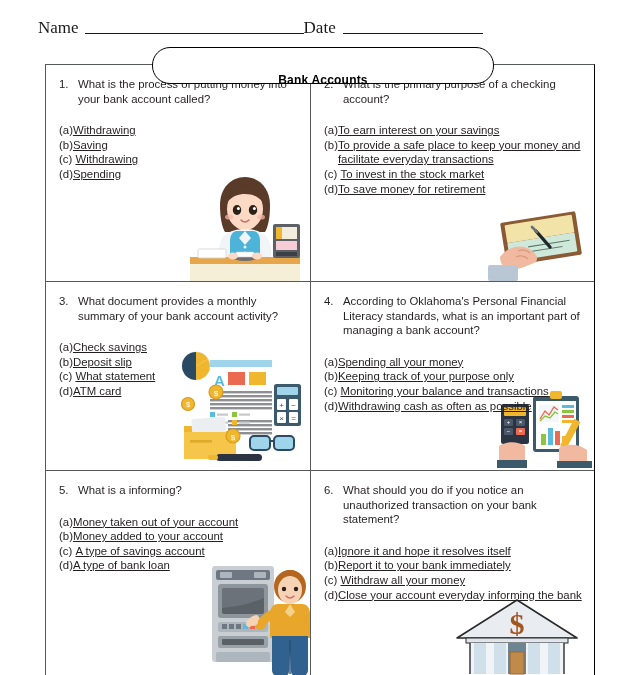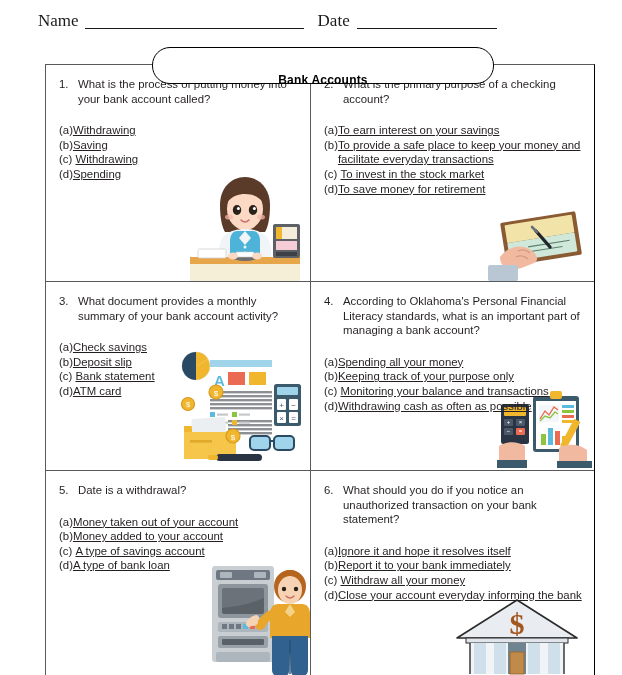--- a/index.html
+++ b/index.html
@@ -15,39 +15,39 @@
     font-family: "Liberation Sans", sans-serif;
     color: #231f20;
   }
 
   
   .header {
     position: absolute;
     left: 0; top: 0;
     width: 592px; height: 36px;
     display: flex;
-    align-items: center;
-    padding-top: 5px;
+    align-items: flex-start;
+    padding-top: 18px;
     box-sizing: border-box;
   }
   .hdr-label {
     font-family: "Liberation Serif", serif;
     font-size: 17px;
     color: #1a1a1a;
     line-height: 20px;
     white-space: nowrap;
   }
   .hdr-rule {
     border-bottom: 1.4px solid #1a1a1a;
     height: 15px;
     display: inline-block;
   }
   #name-label { margin-left: 38px; }
   #name-rule  { width: 219px; margin-left: 6px; }
-  #date-label { margin-left: 14px; }
+  #date-label { }
   #date-rule  { width: 140px; margin-left: 7px; }
 
   
   .quiz-table {
     position: absolute;
     left: 45px;
     top: 64px;
     width: 550px;
     height: 611px;
     border-left: 1.6px solid #58595b;
@@ -290,21 +290,21 @@
           <div class="opt">
             <span class="opt-key">(a)</span>
             <span class="opt-text">Check savings</span>
           </div>
           <div class="opt">
             <span class="opt-key">(b)</span>
             <span class="opt-text">Deposit slip</span>
           </div>
           <div class="opt">
             <span class="opt-key">(c) </span>
-            <span class="opt-text">Bank statement</span>
+            <span class="opt-text">What statement</span>
           </div>
           <div class="opt">
             <span class="opt-key">(d)</span>
             <span class="opt-text">ATM card</span>
           </div>
         </div>
       </div>
 
       <svg class="art" id="art-documents" viewBox="0 0 128 118">
 
@@ -450,21 +450,21 @@
       </svg>
     </div>
   </div>
 
   <div class="row row-3">
 
     <div class="cell cell-left">
       <div class="q-block">
         <div class="q-line">
           <span class="q-num">5.</span>
-          <span class="q-text">Date is a withdrawal?</span>
+          <span class="q-text">What is a informing?</span>
         </div>
         <div class="options">
           <div class="opt">
             <span class="opt-key">(a)</span>
             <span class="opt-text">Money taken out of your account</span>
           </div>
           <div class="opt">
             <span class="opt-key">(b)</span>
             <span class="opt-text">Money added to your account</span>
           </div>

